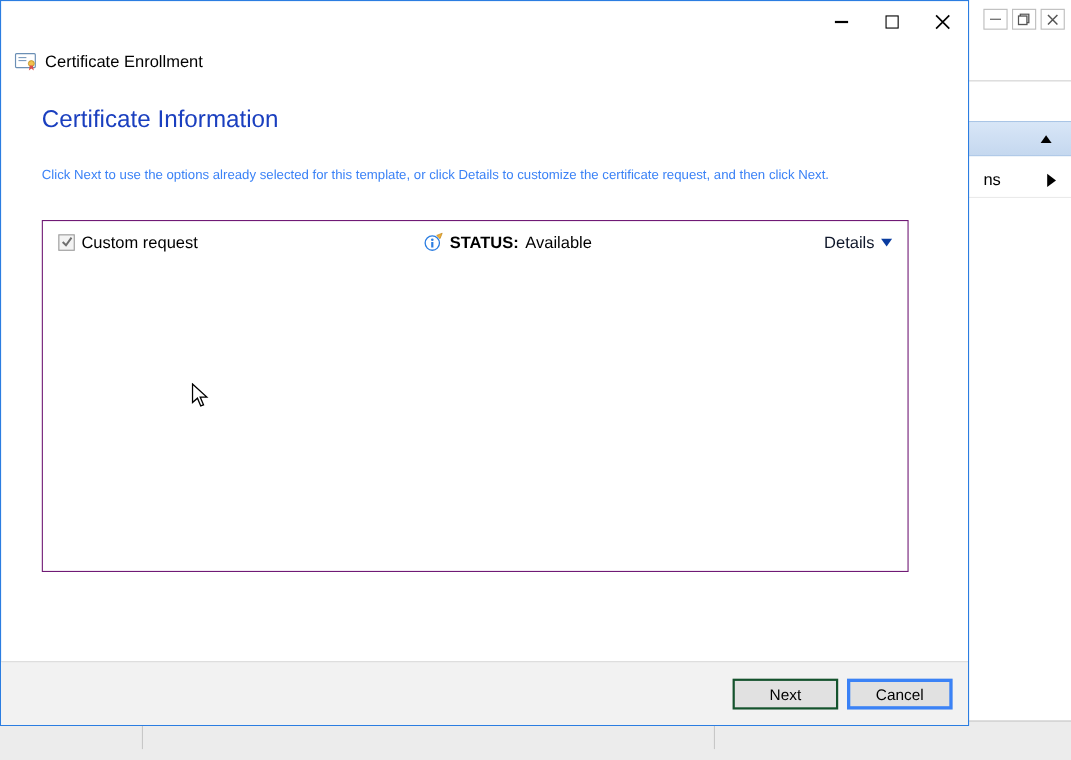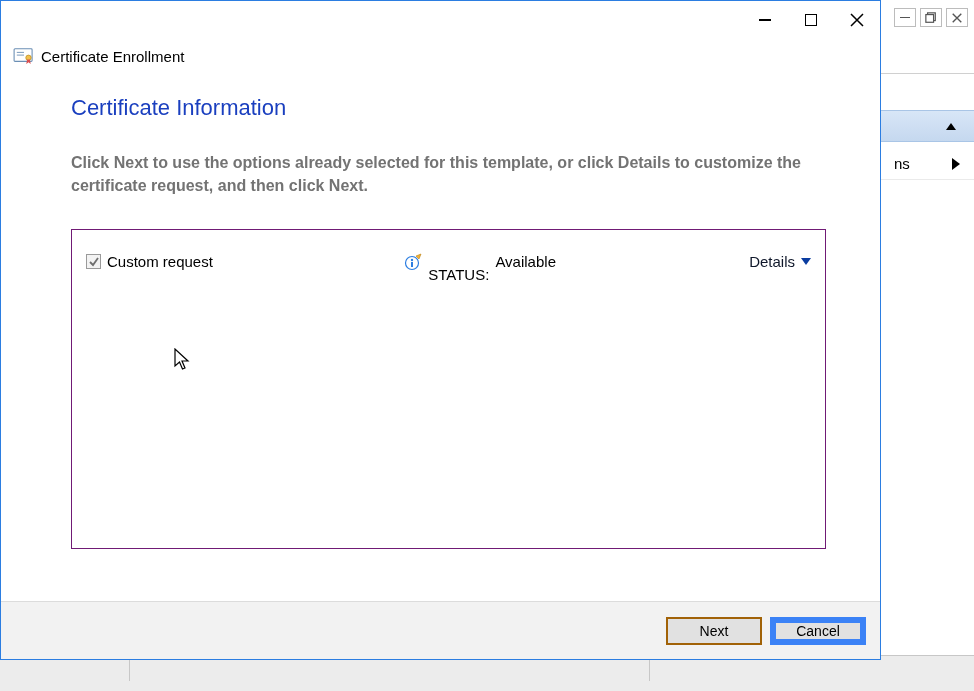--- a/index.html
+++ b/index.html
@@ -108,35 +108,34 @@
   .dlg-titlebar-controls .ctrl.max  .sq{width:12px;height:12px;border:1.5px solid #000;}
   .dlg-titlebar-controls .ctrl.min  .ln{width:12px;height:1.5px;background:#000;}
   .dlg-header{
     display:flex; align-items:center; gap:6px;
     padding: 10px 12px 4px 12px;
     margin-top: 36px;
   }
   .dlg-header .cert-icon{width:22px;height:18px;flex-shrink:0;}
   .dlg-body{
     flex:1 1 auto;
-    padding: 26px 54px 20px 70px;
+    padding: 26px 54px 20px 37px;
     overflow:hidden;
   }
   .heading{
     color:#1a3fbf;
     font-size: 22px;
     font-weight:400;
     margin-bottom: 30px;
   }
   .instr{
-    color:#737373;
-    font-size: 16px;
+    color:#3b82f6;
+    font-size: 12px;
     line-height: 1.45;
     margin-bottom: 32px;
-    font-weight: bold;
   }
   .template-box{
     border: 1px solid #701a75;
     height: 320px;
     padding: 10px 14px;
     position:relative;
   }
   .template-row{
     display:flex;
     align-items:center;
@@ -146,21 +145,21 @@
     width:15px;height:15px;
     border:1px solid #9a9a9a;
     background:#f3f3f3;
     display:flex;align-items:center;justify-content:center;
     margin-right:6px;
   }
   .cb svg{width:12px;height:12px}
   .tmpl-name{ flex: 0 0 41%; }
   .status-wrap{ flex: 0 0 36%; display:flex; align-items:center; gap:6px;}
   .info-icon{width:18px;height:18px;flex-shrink:0;}
-  .status-label{font-weight:400;margin-top:26px;}
+  .status-label{font-weight:700;}
   .details-wrap{
     margin-left:auto;
     display:flex;align-items:center;gap:6px;
     color:#0f172a;
     cursor:pointer;
   }
   .details-wrap .chev{
     width:0;height:0;
     border-left:5px solid transparent;
     border-right:5px solid transparent;
@@ -169,27 +168,27 @@
   
   .dlg-footer{
     height:58px;
     border-top:1px solid #dcdcdc;
     background:#f2f2f2;
     display:flex; align-items:center; justify-content:flex-end;
     gap:8px; padding: 0 14px;
   }
   .btn{
     min-width: 96px; height:28px;
-    border:6px solid #3b82f6;
+    border:3px solid #3b82f6;
     background:#e1e1e1;
     display:flex;align-items:center;justify-content:center;
     font-size:14px; color:#000;
   }
   .btn.primary{
-    border:2px solid #a16207;
+    border:2px solid #14532d;
     background:#e1e1e1;
     text-align:right;
   }
   .cursor{
     position:absolute;
     left: 173px; top: 347px;
     width:18px; height:24px; z-index:50;
     pointer-events:none;
   }
 </style>

